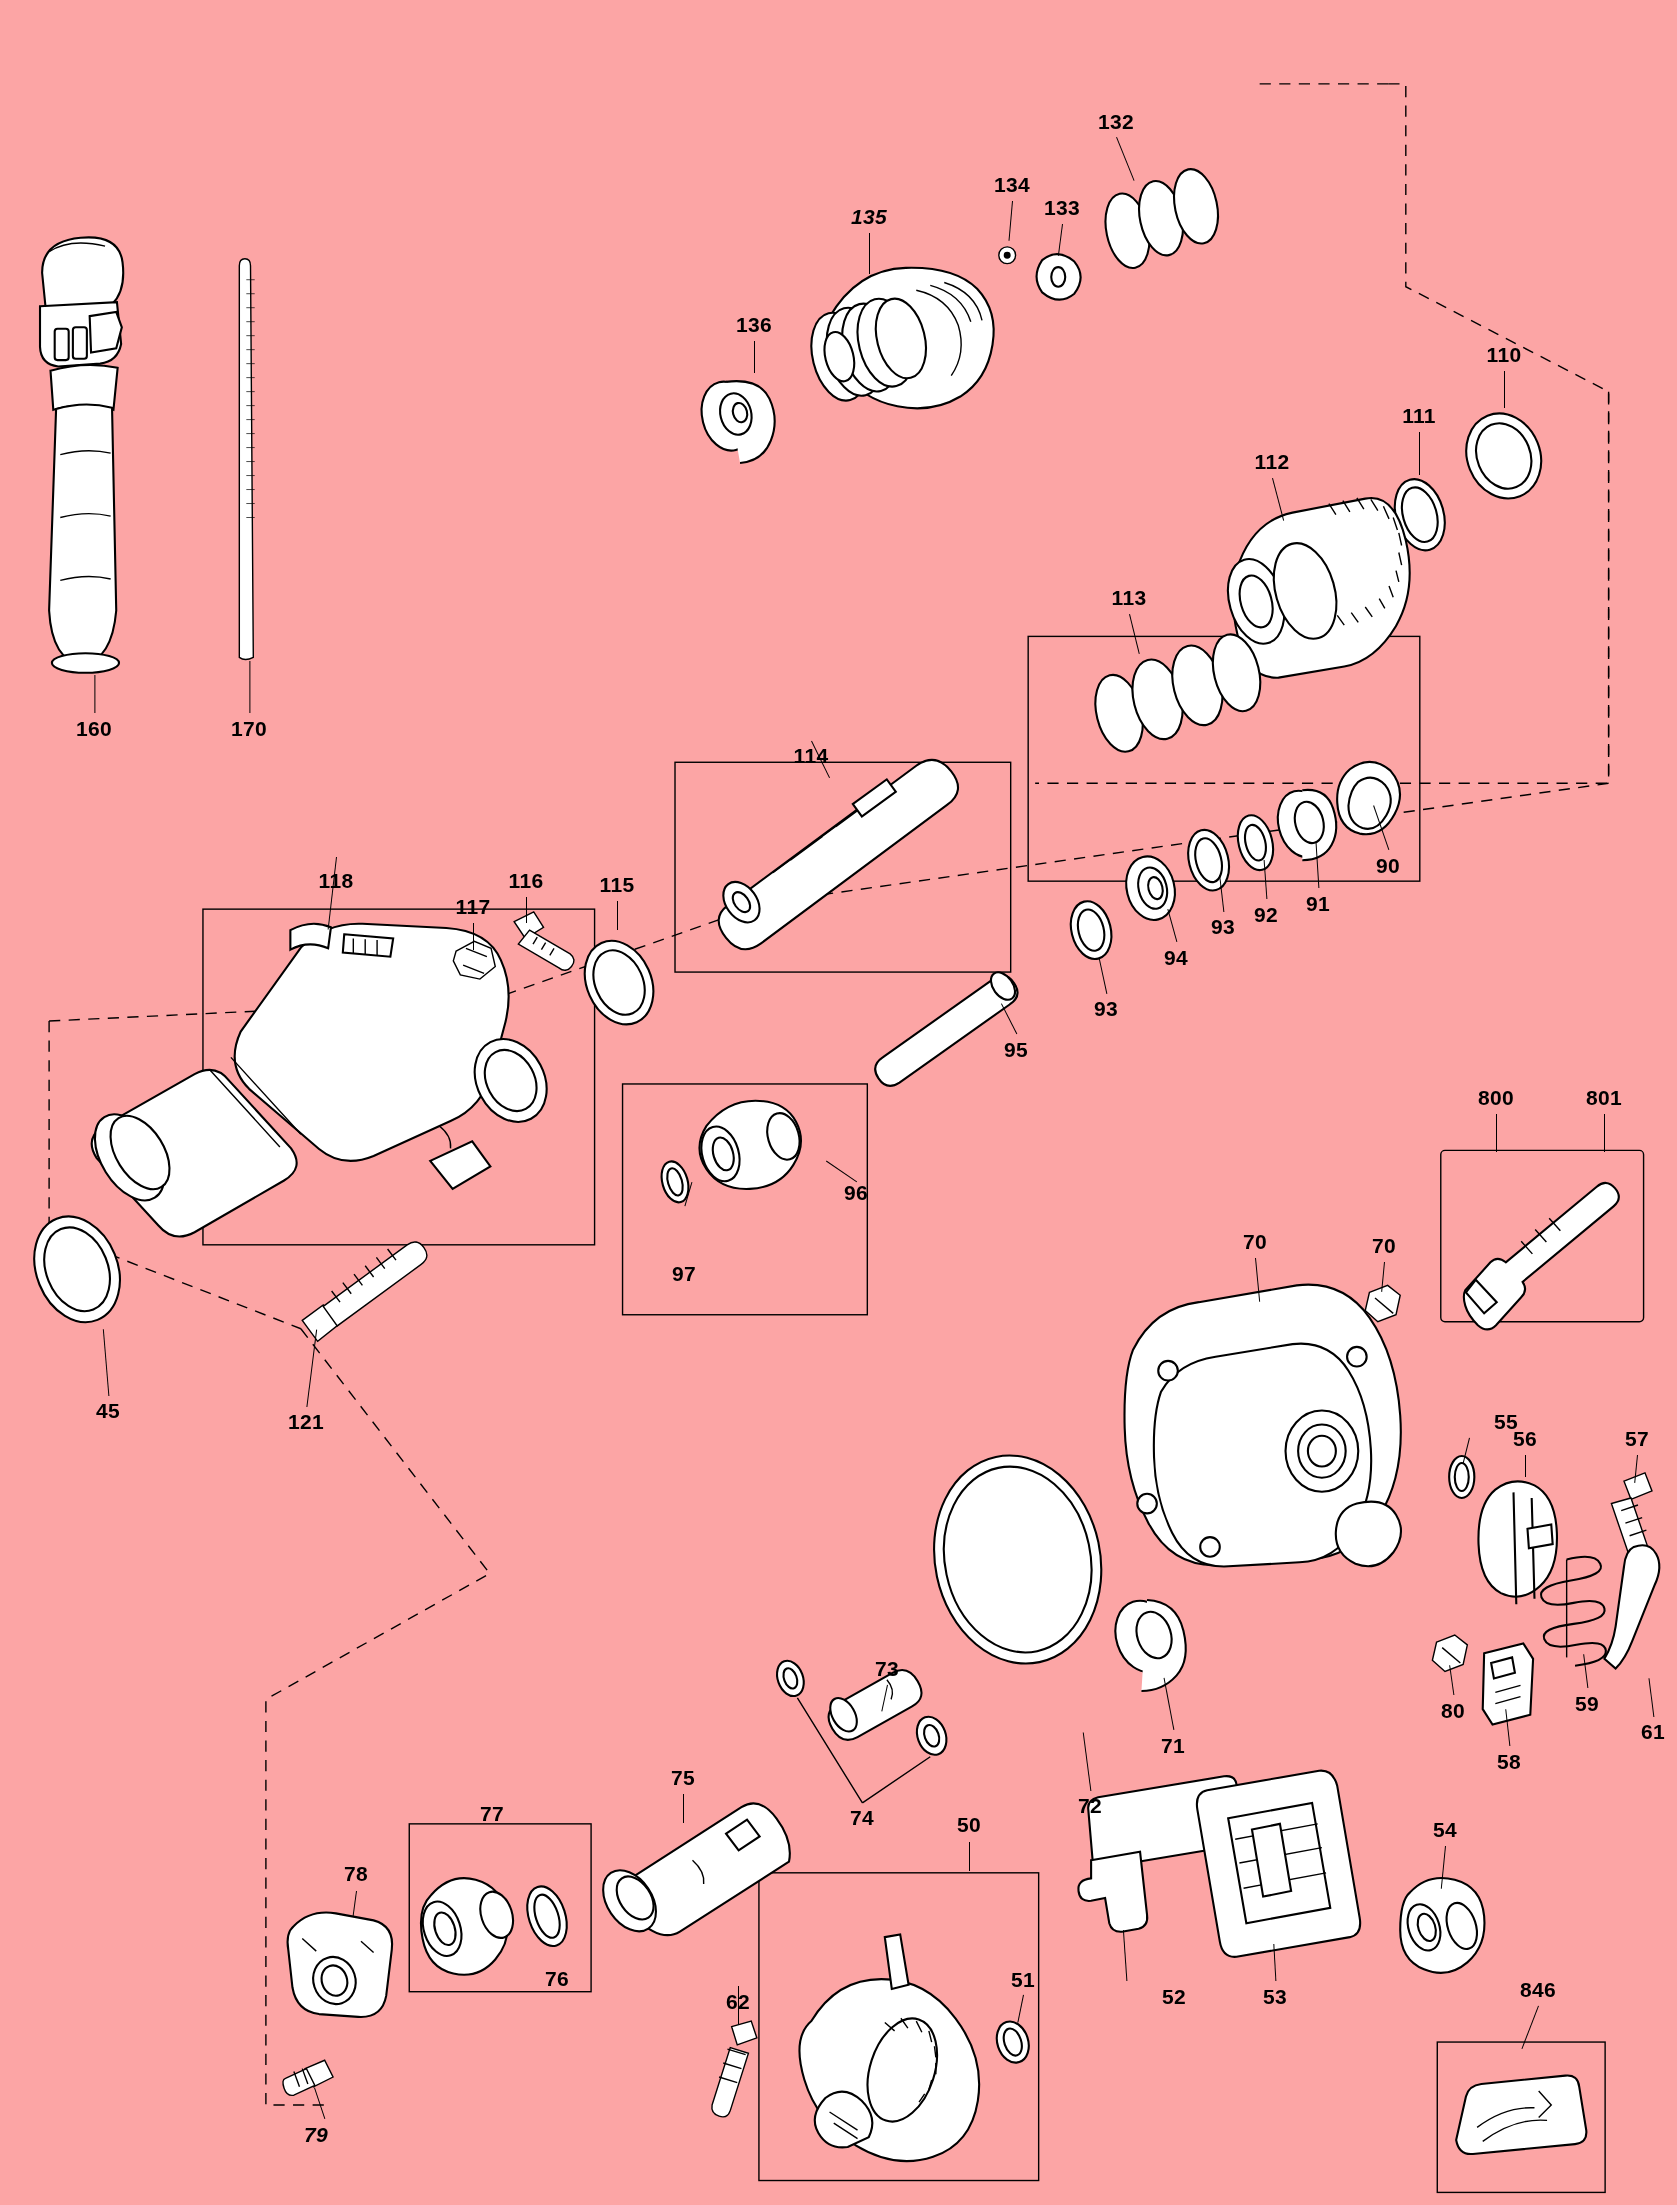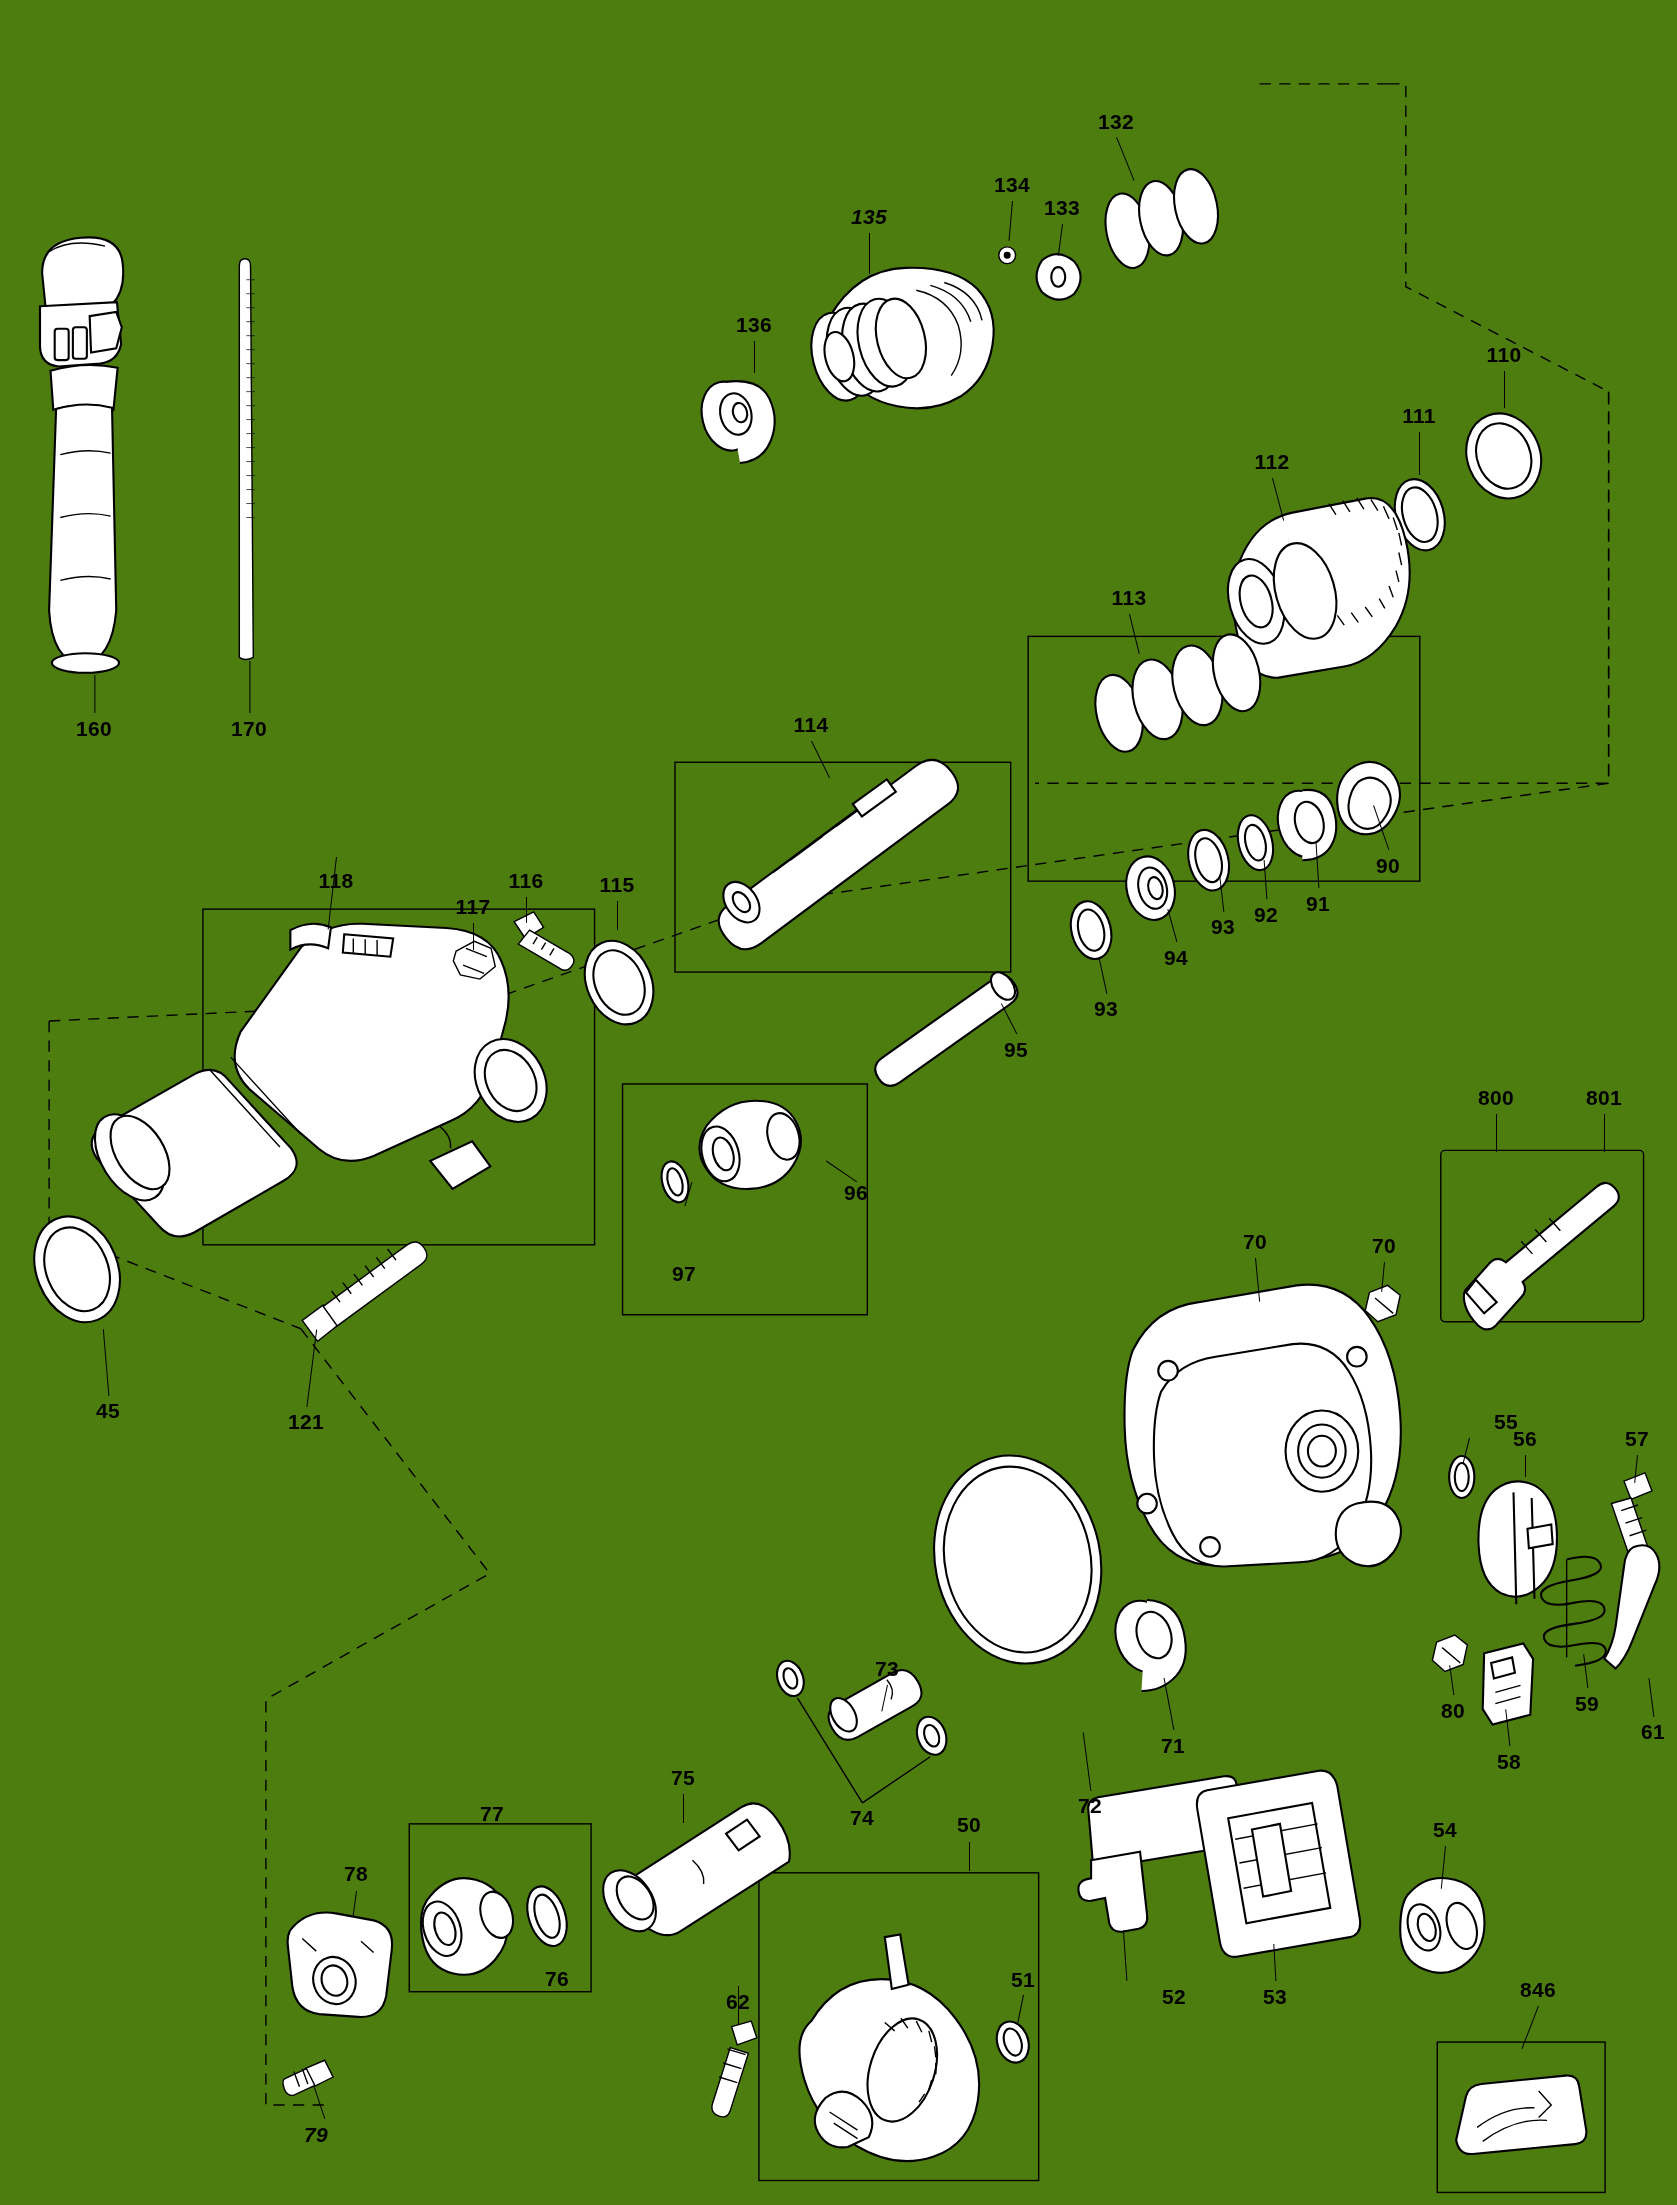--- a/index.html
+++ b/index.html
@@ -7,21 +7,21 @@
     padding: 0;
     background: #ffffff;
   }
   body {
     font-family: "Liberation Sans", sans-serif;
   }
   #page {
     position: relative;
     width: 1678px;
     height: 2205px;
-    background: #4d7c0f;
+    background: #fca5a5;
     overflow: hidden;
     text-align: center;
   }
   #svg-root {
     position: absolute;
     left: 0;
     top: 0;
     width: 1678px;
     height: 2205px;
   }
@@ -495,21 +495,21 @@
   <div id="callouts">
       <div class="callout" style="left: 1116px; top: 122px;">132</div>
       <div class="callout" style="left: 1012px; top: 185px;">134</div>
       <div class="callout" style="left: 1062px; top: 208px;">133</div>
       <div class="callout" style="left: 869px; top: 217px; font-style: italic;">135</div>
       <div class="callout" style="left: 754px; top: 325px;">136</div>
       <div class="callout" style="left: 1504px; top: 355px;">110</div>
       <div class="callout" style="left: 1419px; top: 416px;">111</div>
       <div class="callout" style="left: 1272px; top: 462px;">112</div>
       <div class="callout" style="left: 1129px; top: 598px;">113</div>
-      <div class="callout" style="left: 811px; top: 725px;">114</div>
+      <div class="callout" style="left: 811px; top: 756px;">114</div>
       <div class="callout" style="left: 94px; top: 729px;">160</div>
       <div class="callout" style="left: 249px; top: 729px;">170</div>
       <div class="callout" style="left: 1388px; top: 866px;">90</div>
       <div class="callout" style="left: 1318px; top: 904px;">91</div>
       <div class="callout" style="left: 1266px; top: 915px;">92</div>
       <div class="callout" style="left: 1223px; top: 927px;">93</div>
       <div class="callout" style="left: 1176px; top: 958px;">94</div>
       <div class="callout" style="left: 1106px; top: 1009px;">93</div>
       <div class="callout" style="left: 336px; top: 841px; margin-top: 40px;">118</div>
       <div class="callout" style="left: 526px; top: 881px;">116</div>

